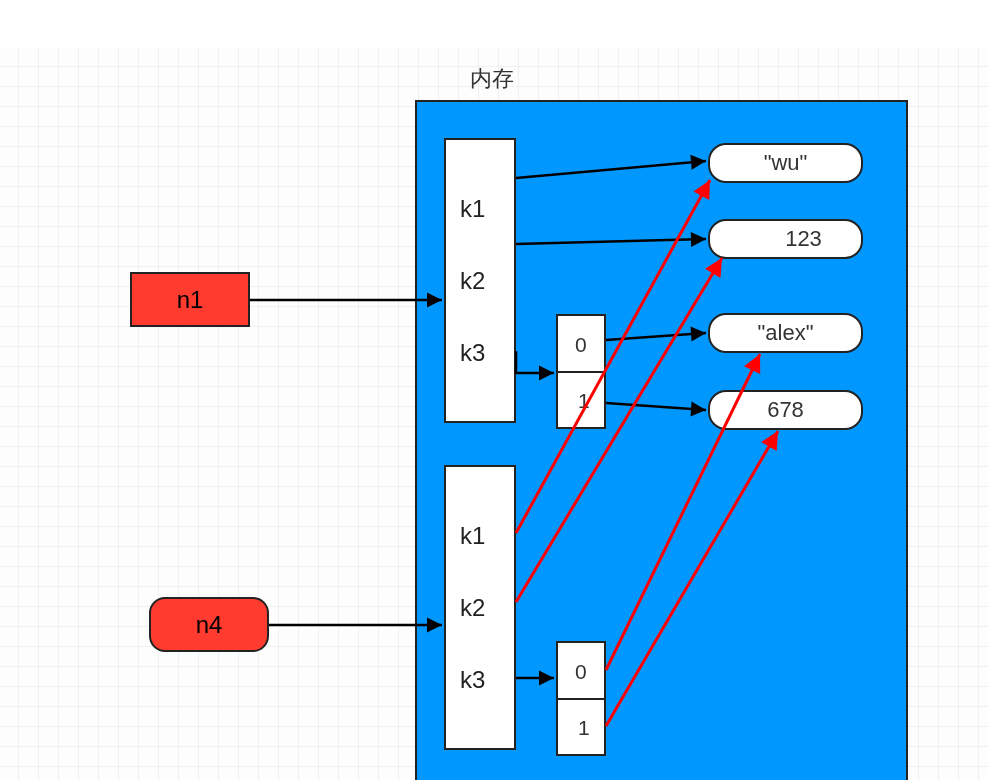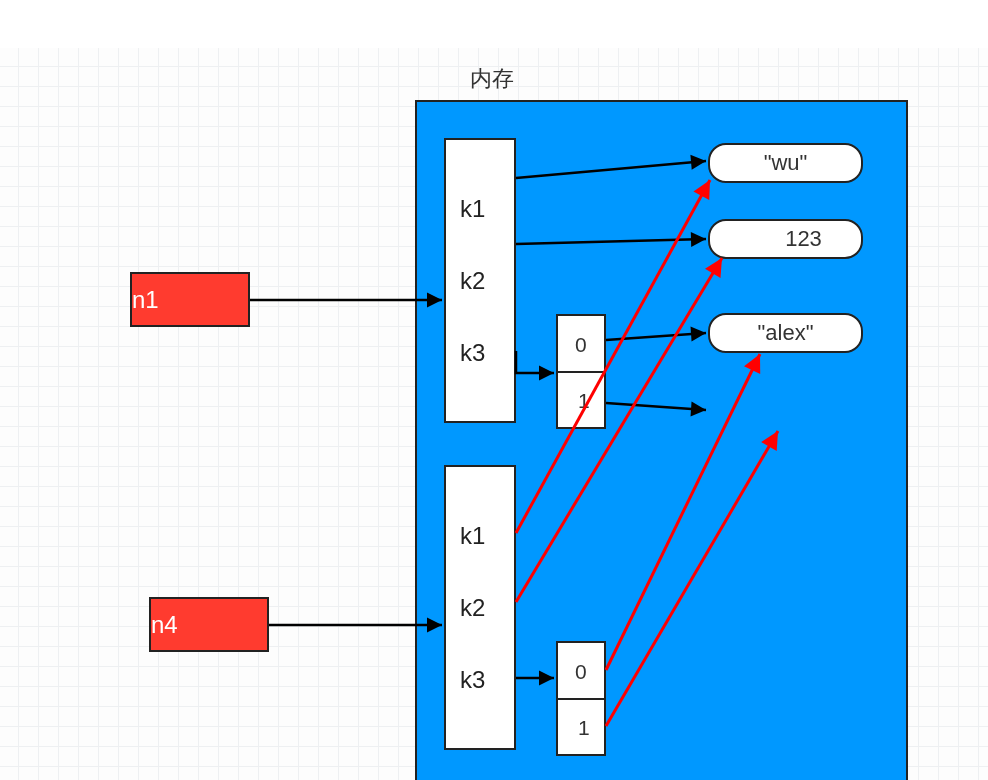--- a/index.html
+++ b/index.html
@@ -39,28 +39,28 @@
     background: #0098ff;
   }
   .title {
     position: absolute;
     left: 470px; top: 16px;
     font-size: 22px;
     color: #333;
   }
   .var {
     background: #ff3b2f;
-    color: #ffffff;
+    color: #000000;
     font-size: 24px;
     display: flex;
     align-items: center;
-    justify-content: flex-start;
+    justify-content: center;
   }
   .n1 { left: 130px; top: 224px; width: 120px; height: 55px; }
-  .n4 { left: 149px; top: 549px; width: 120px; height: 55px; }
+  .n4 { left: 149px; top: 549px; width: 120px; height: 55px; border-radius: 16px; }
   .dict {
     background: #fff;
   }
   .dict1 { left: 444px; top: 90px;  width: 72px; height: 285px; }
   .dict2 { left: 444px; top: 417px; width: 72px; height: 285px; }
   .keylabel {
     position: absolute;
     font-size: 24px;
     color: #222;
   }
@@ -132,20 +132,23 @@
 
   <div class="value v-wu">
       <span>"wu"</span>
     </div>
   <div class="value v-123">
       <span>123</span>
     </div>
   <div class="value v-alex">
       <span>"alex"</span>
     </div>
+  <div class="value v-678">
+      <span>678</span>
+    </div>
 
   <svg class="overlay">
     <defs>
       <marker id="ah-b" viewBox="0 0 12 12" refX="10" refY="6" markerWidth="9" markerHeight="9" orient="auto">
         <path d="M2 2 L10 6 L2 10 Z" fill="#000"></path>
       </marker>
       <marker id="ah-r" viewBox="0 0 12 12" refX="10" refY="6" markerWidth="9" markerHeight="9" orient="auto">
         <path d="M2 2 L10 6 L2 10 Z" fill="#ff0000"></path>
       </marker>
     </defs>

